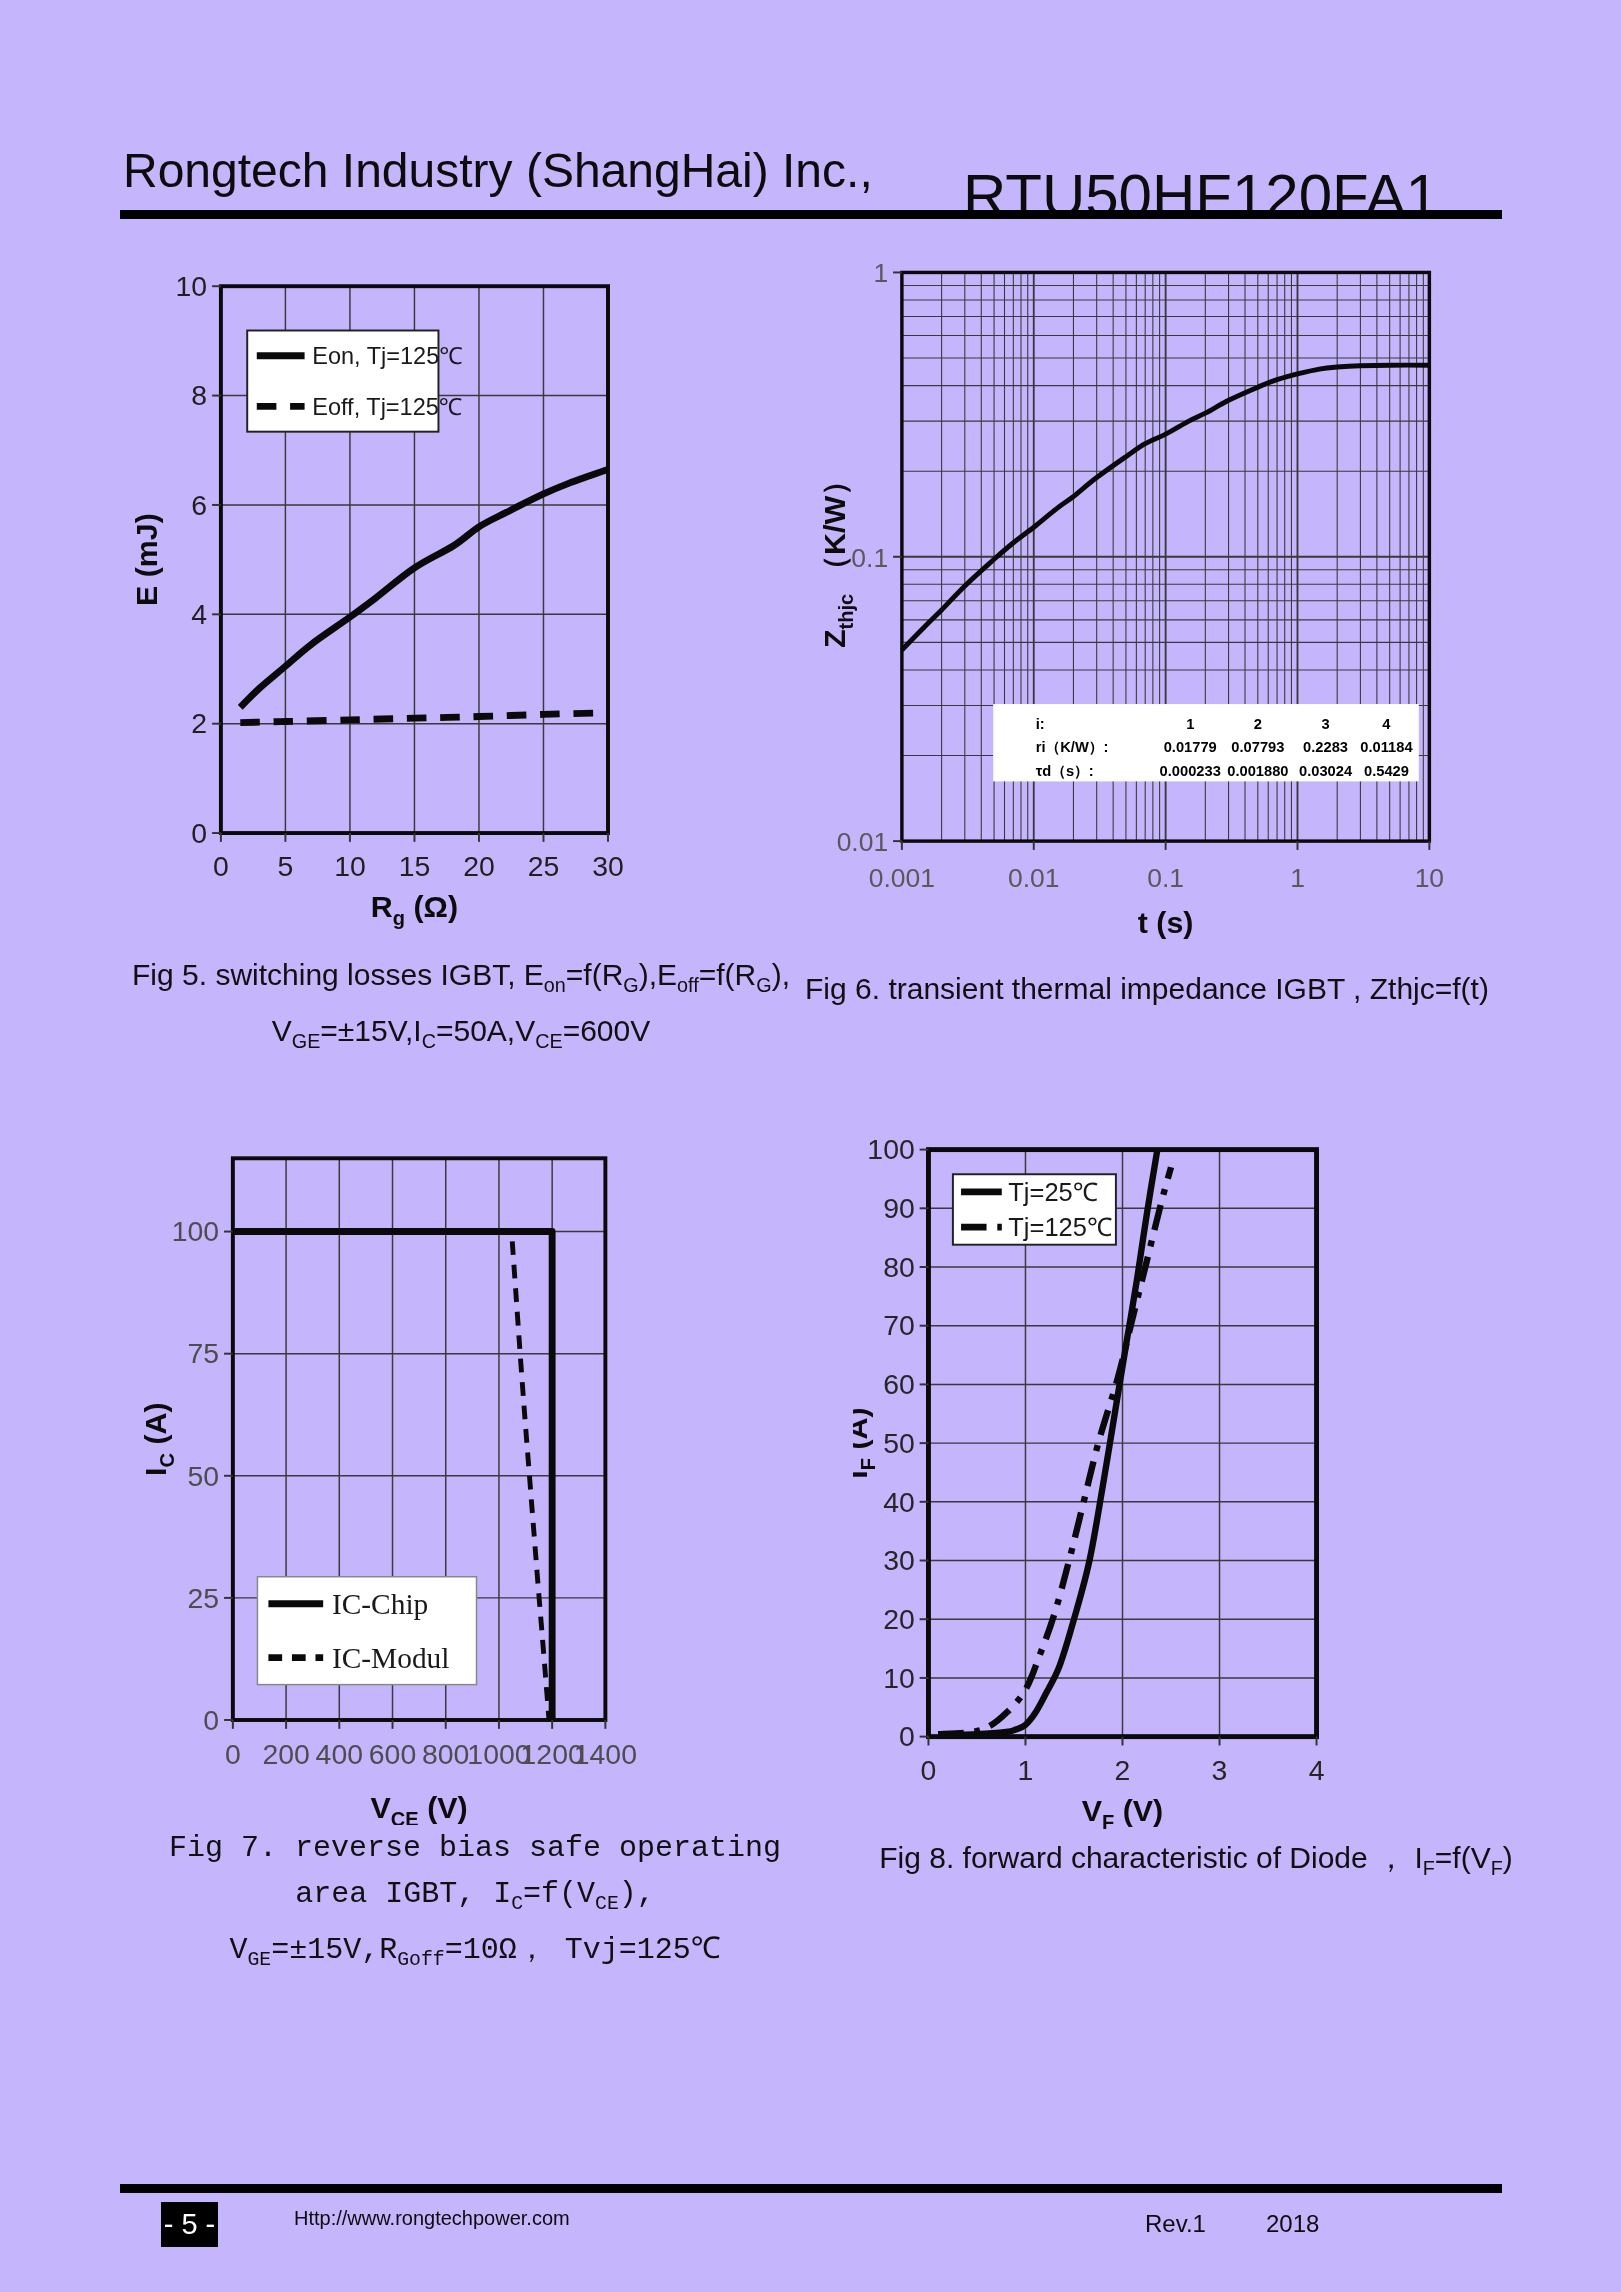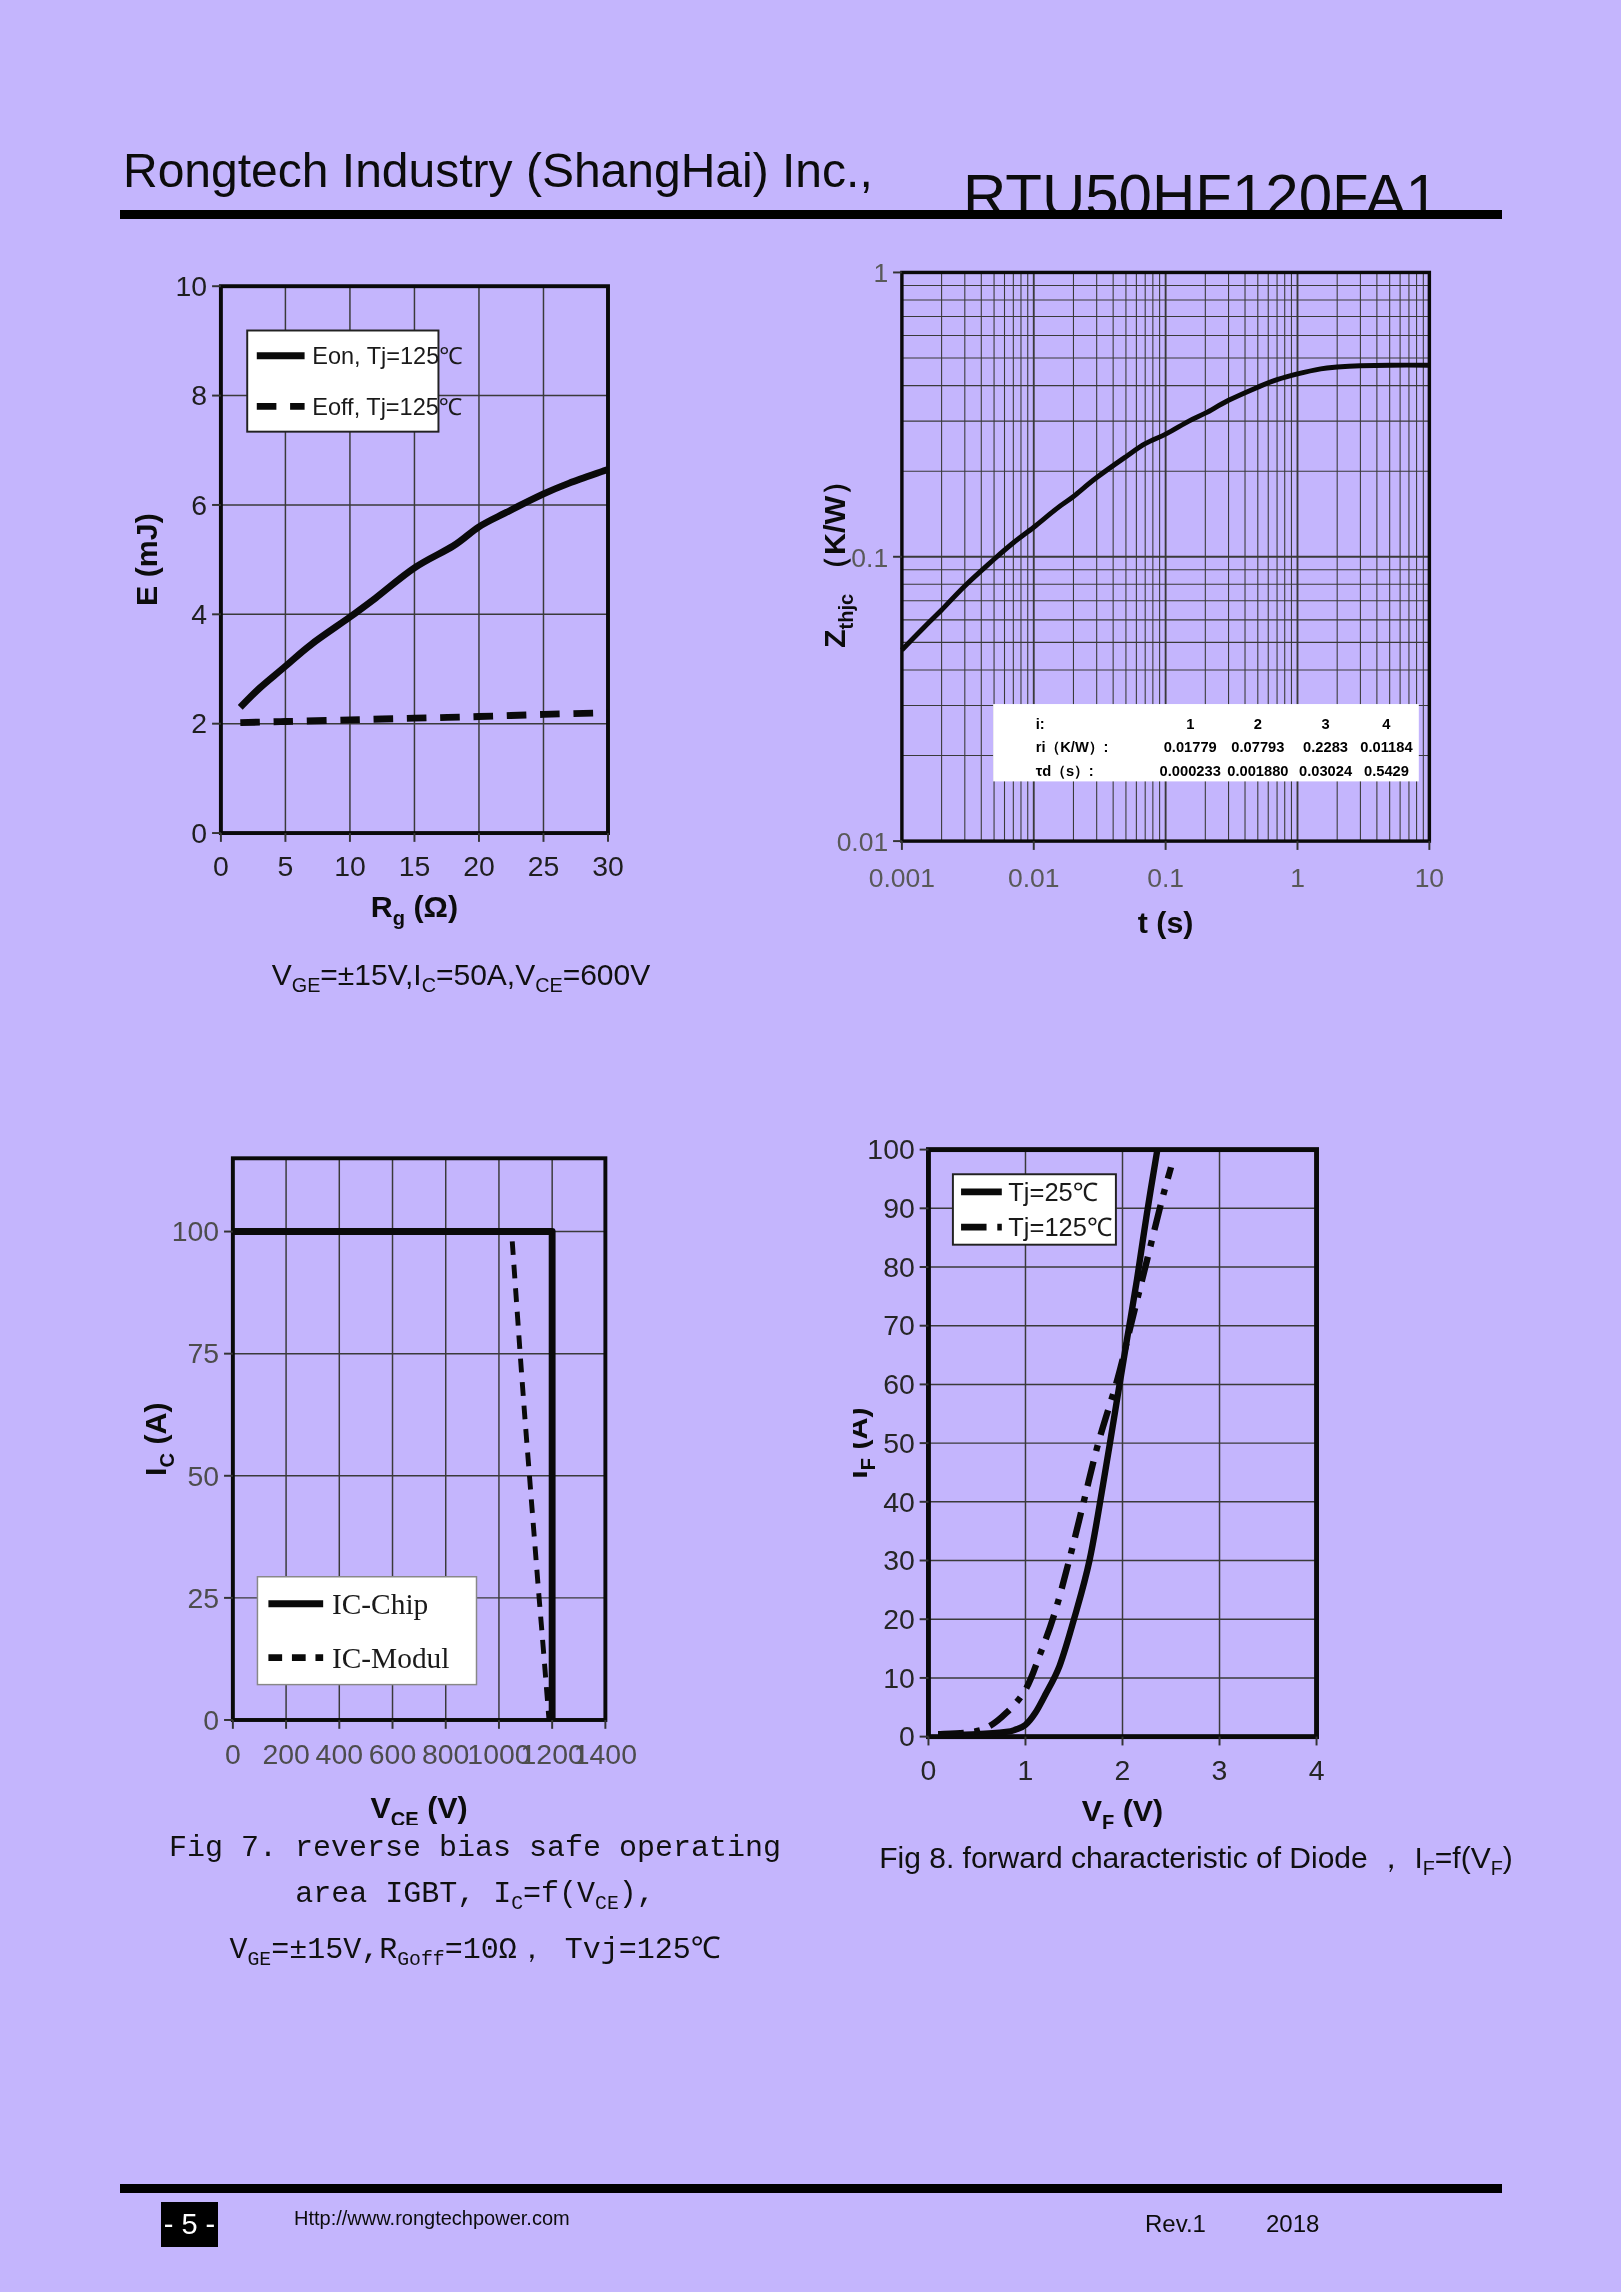--- a/index.html
+++ b/index.html
@@ -79,20 +79,21 @@
         <text x="0" y="0" font-size="31" fill="#0c0c0c" text-anchor="middle" font-weight="bold" transform="translate(40,321) rotate(-90)"><tspan dy="0">E (mJ)</tspan></text>
         <path d="M124.8,471.7C128.0,468.4 136.8,459.1 144.5,452.1C152.2,445.2 162.1,437.3 170.8,429.8C179.6,422.4 186.2,415.9 197.2,407.5C208.1,399.1 225.7,387.5 236.7,379.6C247.6,371.7 252.0,368.4 263.0,360.1C274.0,351.7 289.3,338.2 302.5,329.4C315.7,320.5 331.0,314.0 342.0,307.1C353.0,300.1 359.6,293.1 368.3,287.5C377.1,281.9 383.7,279.1 394.7,273.6C405.6,268.0 423.2,259.2 434.2,254.0C445.1,248.9 449.5,247.1 460.5,242.9C471.5,238.7 493.4,231.3 500.0,228.9" fill="none" stroke="#0a0a0a" stroke-width="7" stroke-linejoin="round"></path>
         <path d="M124.8,487.3C132.4,487.1 152.2,486.6 170.8,486.2C189.5,485.7 214.7,485.1 236.7,484.5C258.6,483.9 280.6,483.4 302.5,482.8C324.4,482.3 346.4,481.8 368.3,481.1C390.3,480.5 412.2,479.6 434.2,478.9C456.1,478.3 489.0,477.5 500.0,477.2" fill="none" stroke="#0a0a0a" stroke-width="7" stroke-linejoin="round" stroke-dasharray="20 14"></path>
         <rect x="131.86" y="87.19800000000001" width="195.13" height="103.23" fill="#fff" stroke="#222" stroke-width="2"></rect>
         <path d="M141.6165,113.00550000000001L190.399,113.00550000000001" stroke="#0a0a0a" stroke-width="7" fill="none"></path>
         <text x="198.20420000000001" y="121.64550000000001" font-size="24" fill="#1a1a1a" text-anchor="start" font-weight="normal">Eon, Tj=125℃</text>
         <path d="M141.6165,164.6205L190.399,164.6205" stroke="#0a0a0a" stroke-width="7" fill="none" stroke-dasharray="20 14"></path>
         <text x="198.20420000000001" y="173.26049999999998" font-size="24" fill="#1a1a1a" text-anchor="start" font-weight="normal">Eoff, Tj=125℃</text>
       </svg>
     <div class="caption">
+      <div><span>Fig 5. switching losses IGBT, E</span><sub>on</sub><span>=f(R</span><sub>G</sub><span>),E</span><sub>off</sub><span>=f(R</span><sub>G</sub><span>),</span></div>
       <div><span>V</span><sub>GE</sub><span>=±15V,I</span><sub>C</sub><span>=50A,V</span><sub>CE</sub><span>=600V</span></div>
     </div>
   </figure>
 
   <figure id="fig6">
     <svg width="706" height="701" viewBox="0 0 720 715">
         <line x1="150.48853441680546" y1="28" x2="150.48853441680546" y2="608" stroke="#3a3a3a" stroke-width="1.1"></line>
         <line x1="174.17280875979463" y1="28" x2="174.17280875979463" y2="608" stroke="#3a3a3a" stroke-width="1.1"></line>
         <line x1="190.97706883361096" y1="28" x2="190.97706883361096" y2="608" stroke="#3a3a3a" stroke-width="1.1"></line>
         <line x1="204.01146558319454" y1="28" x2="204.01146558319454" y2="608" stroke="#3a3a3a" stroke-width="1.1"></line>
@@ -174,20 +175,23 @@
         <text x="404.09285800000004" y="517.2484" font-size="15" fill="#000" text-anchor="middle" font-weight="bold">0.01779</text>
         <text x="473.12525200000005" y="517.2484" font-size="15" fill="#000" text-anchor="middle" font-weight="bold">0.07793</text>
         <text x="542.1576460000001" y="517.2484" font-size="15" fill="#000" text-anchor="middle" font-weight="bold">0.2283</text>
         <text x="604.2433840000001" y="517.2484" font-size="15" fill="#000" text-anchor="middle" font-weight="bold">0.01184</text>
         <text x="246.49060000000003" y="541.3068000000001" font-size="15" fill="#000" text-anchor="start" font-weight="bold">τd（s）:</text>
         <text x="404.09285800000004" y="541.3068000000001" font-size="15" fill="#000" text-anchor="middle" font-weight="bold">0.000233</text>
         <text x="473.12525200000005" y="541.3068000000001" font-size="15" fill="#000" text-anchor="middle" font-weight="bold">0.001880</text>
         <text x="542.1576460000001" y="541.3068000000001" font-size="15" fill="#000" text-anchor="middle" font-weight="bold">0.03024</text>
         <text x="604.2433840000001" y="541.3068000000001" font-size="15" fill="#000" text-anchor="middle" font-weight="bold">0.5429</text>
       </svg>
+    <div class="caption">
+      <div><span>Fig 6. transient thermal impedance IGBT , Zthjc=f(t)</span></div>
+    </div>
   </figure>
 
   <figure id="fig7">
     <svg width="696" height="708" viewBox="0 0 710 722">
         <line x1="162.28571428571428" y1="42" x2="162.28571428571428" y2="615" stroke="#3a3a3a" stroke-width="1.5"></line>
         <line x1="216.57142857142856" y1="42" x2="216.57142857142856" y2="615" stroke="#3a3a3a" stroke-width="1.5"></line>
         <line x1="270.8571428571429" y1="42" x2="270.8571428571429" y2="615" stroke="#3a3a3a" stroke-width="1.5"></line>
         <line x1="325.1428571428571" y1="42" x2="325.1428571428571" y2="615" stroke="#3a3a3a" stroke-width="1.5"></line>
         <line x1="379.42857142857144" y1="42" x2="379.42857142857144" y2="615" stroke="#3a3a3a" stroke-width="1.5"></line>
         <line x1="433.7142857142857" y1="42" x2="433.7142857142857" y2="615" stroke="#3a3a3a" stroke-width="1.5"></line>

